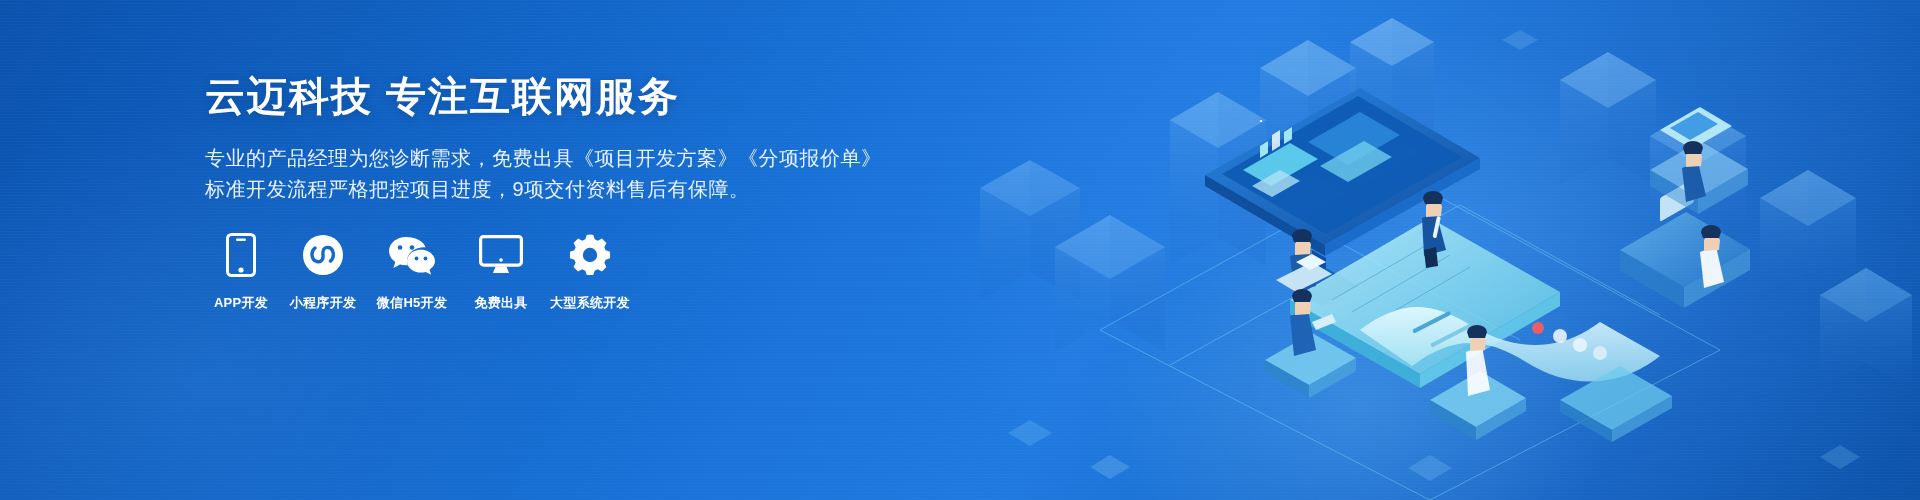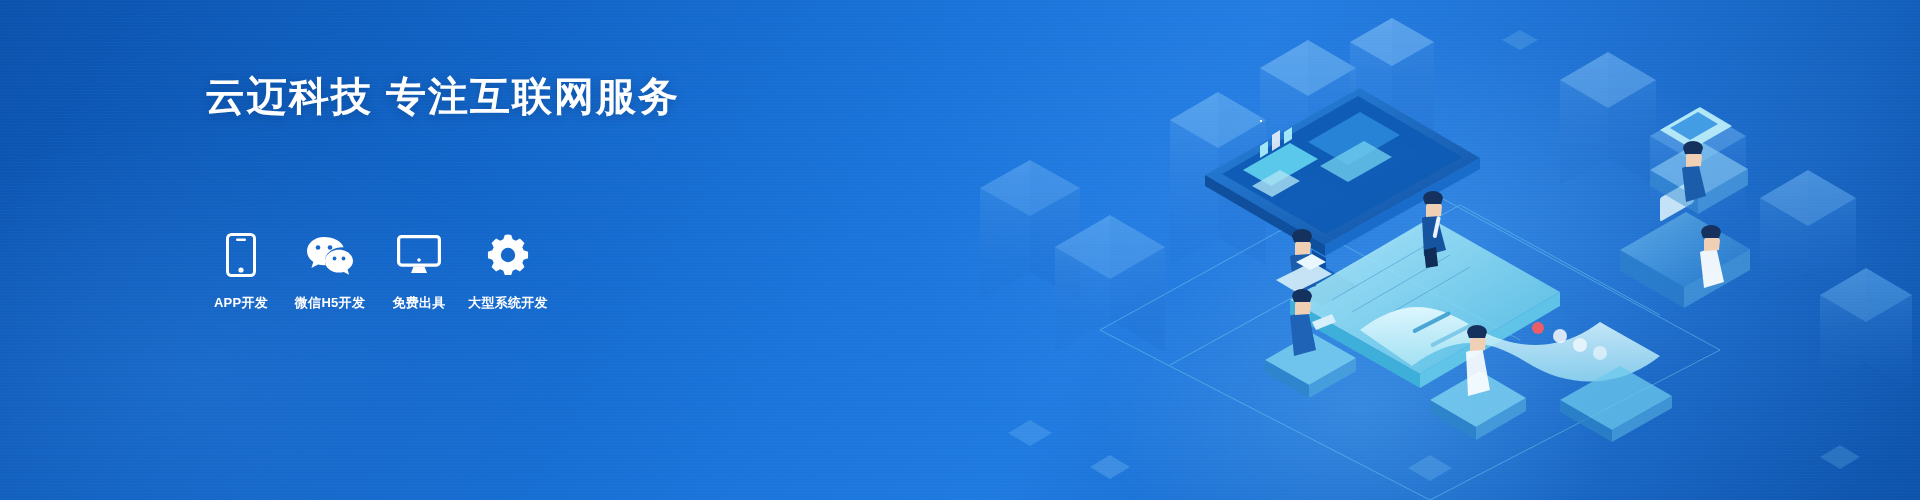--- a/index.html
+++ b/index.html
@@ -342,36 +342,47 @@
         <path d="M 507 332 a 10 7 0 0 1 20 0 l -2 6 l -16 0 Z" fill="#15325f"></path>
       </g>
     </svg>
   </div>
 
   <div class="scanlines"></div>
 
   <div class="content">
     <h1 class="headline">云迈科技 专注互联网服务</h1>
     <div class="sub-wrap">
+      <p class="subline">专业的产品经理为您诊断需求，免费出具《项目开发方案》《分项报价单》</p>
+      <p class="subline">标准开发流程严格把控项目进度，9项交付资料售后有保障。</p>
     </div>
   </div>
 
   <div class="services">
 
     <div class="service">
       <div class="svc-icon">
         <svg width="30" height="44" viewBox="0 0 30 44" xmlns="http://www.w3.org/2000/svg">
           <rect x="1.5" y="1.5" width="27" height="41" rx="4" ry="4" fill="none" stroke="#ffffff" stroke-width="3"></rect>
           <rect x="10" y="5.5" width="10" height="2.6" rx="1.3" fill="#ffffff"></rect>
           <circle cx="15" cy="37" r="2.6" fill="#ffffff"></circle>
         </svg>
       </div>
       <div class="svc-label">APP开发</div>
     </div>
 
+    <div class="service">
+      <div class="svc-icon">
+        <svg width="42" height="42" viewBox="0 0 42 42" xmlns="http://www.w3.org/2000/svg">
+          <circle cx="21" cy="21" r="20" fill="#ffffff"></circle>
+          <path d="M 13 14 C 8.5 17.5 9 26 15 27.5 C 20 28.8 21.5 24 21 20.5 C 20.5 16.5 22 12.5 26.5 13.5 C 32 14.7 33 23 28.5 27" fill="none" stroke="#1668c9" stroke-width="3.4" stroke-linecap="round"></path>
+        </svg>
+      </div>
+      <div class="svc-label">小程序开发</div>
+    </div>
 
     <div class="service wide">
       <div class="svc-icon">
         <svg width="48" height="40" viewBox="0 0 48 40" xmlns="http://www.w3.org/2000/svg">
           <path d="M 18 2 C 8.6 2 1 8.3 1 16.1 c 0 4.4 2.5 8.3 6.3 10.9 L 5.4 33 l 6.6 -3.5 c 1.9 0.5 3.9 0.8 6 0.8 c 0.6 0 1.2 0 1.8 -0.1 c -0.5 -1.3 -0.8 -2.7 -0.8 -4.1 c 0 -7.6 7.5 -13.8 16.8 -13.8 c 0.6 0 1.2 0 1.8 0.1 C 35.8 6.5 27.8 2 18 2 Z" fill="#ffffff"></path>
           <circle cx="12" cy="12.5" r="2.3" fill="#1668c9"></circle>
           <circle cx="24" cy="12.5" r="2.3" fill="#1668c9"></circle>
           <path d="M 47 26.2 c 0 -6.3 -6.3 -11.4 -14 -11.4 c -7.7 0 -14 5.1 -14 11.4 c 0 6.3 6.3 11.4 14 11.4 c 1.7 0 3.3 -0.2 4.8 -0.7 l 5.3 2.8 l -1.5 -5.2 c 3.3 -2.1 5.4 -5.2 5.4 -8.3 Z" fill="#ffffff"></path>
           <circle cx="28.5" cy="23.5" r="1.9" fill="#1668c9"></circle>
           <circle cx="37.5" cy="23.5" r="1.9" fill="#1668c9"></circle>

